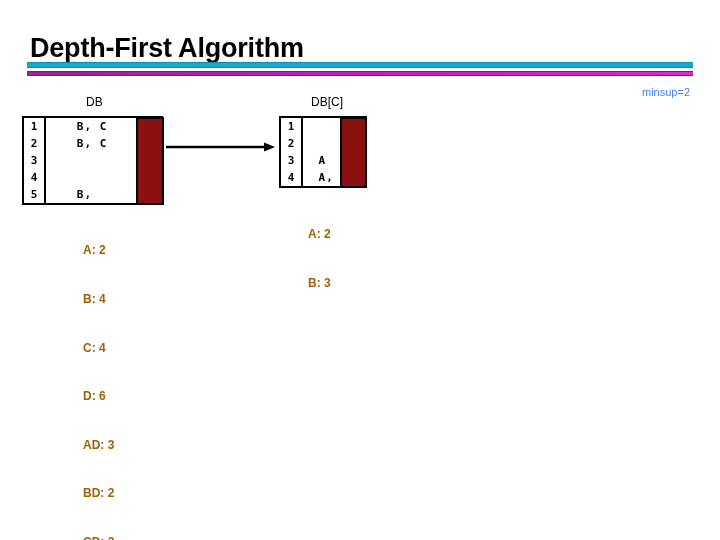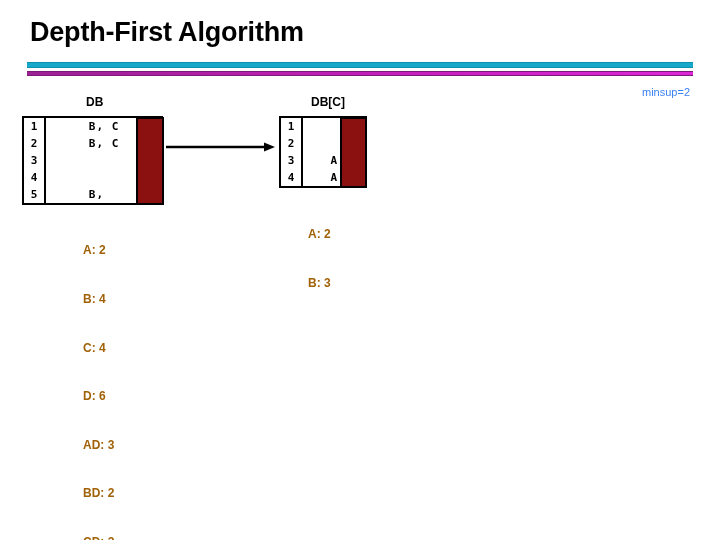--- a/index.html
+++ b/index.html
@@ -12,21 +12,21 @@
     background: #ffffff;
     font-family: "Liberation Sans", sans-serif;
     position: relative;
     overflow: hidden;
   }
 
   
   #slide-title {
     position: absolute;
     left: 30px;
-    top: 17px;
+    top: 33px;
     font-size: 27px;
     font-weight: bold;
     color: #000000;
     letter-spacing: -0.2px;
     white-space: nowrap;
   }
 
   
   #divider-group {
     position: absolute;
@@ -62,21 +62,21 @@
     color: #3b82f6;
     white-space: nowrap;
   }
 
   
   .panel { position: absolute; }
 
   .panel-caption {
     position: absolute;
     font-size: 12px;
-    font-weight: bold;
+    font-weight: normal;
     color: #000000;
     white-space: nowrap;
   }
 
   .db-table {
     position: absolute;
     border: 2px solid #000000;
     background: #ffffff;
     box-sizing: border-box;
     display: flex;
@@ -98,21 +98,21 @@
     font-family: "DejaVu Sans Mono", monospace;
     font-size: 11px;
     font-weight: bold;
     color: #000000;
   }
   .db-items {
     flex: 1 1 auto;
     height: 100%;
     display: flex;
     align-items: center;
-    padding-left: 20px;
+    padding-left: 8px;
     font-family: "DejaVu Sans Mono", monospace;
     font-size: 11px;
     font-weight: bold;
     color: #000000;
     white-space: pre;
     letter-spacing: 1px;
   }
 
   .red-bar {
     position: absolute;

